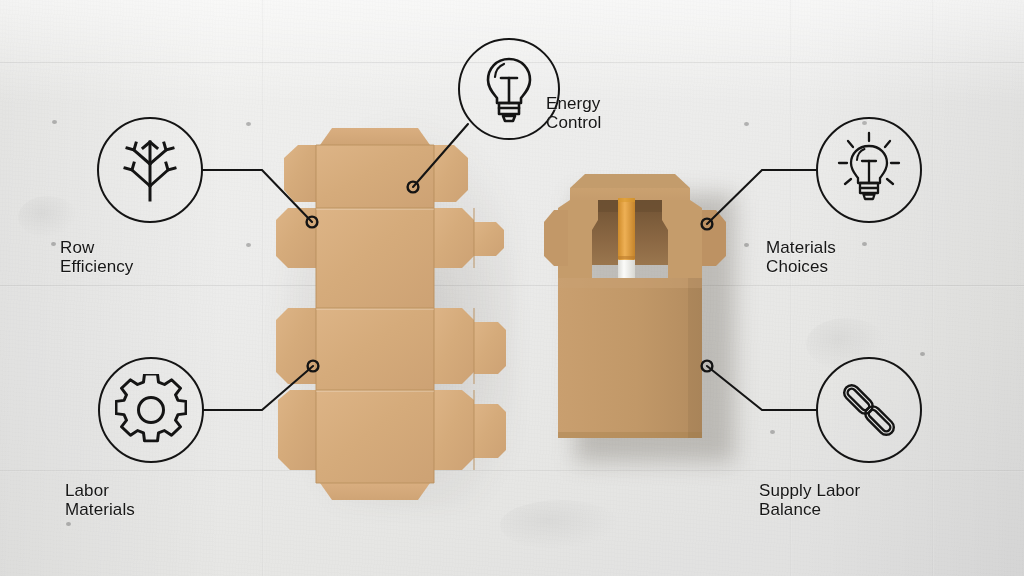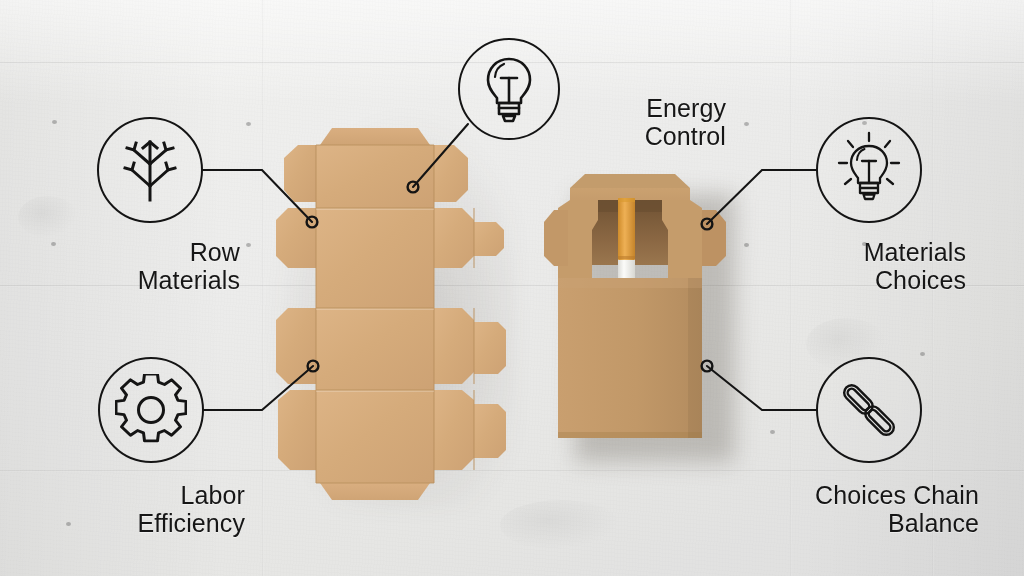--- a/index.html
+++ b/index.html
@@ -72,23 +72,23 @@
     align-items: center;
     justify-content: center;
     box-sizing: border-box;
   }
   .badge svg { display: block; }
 
   
   .label {
     position: absolute;
     color: #161616;
-    font-size: 25px;
+    font-size: 17px;
     line-height: 1.12;
-    text-align: right;
+    text-align: left;
     letter-spacing: 0.1px;
     white-space: pre-line;
     text-shadow: 0 1px 0 rgba(255,255,255,0.45);
   }
 
   
   .art { position: absolute; }
   .dieline-shadow {
     position: absolute;
     left: 268px; top: 108px;
@@ -356,27 +356,27 @@
           <rect x="33" y="8.5" width="8" height="27" rx="4"></rect>
 
           <rect x="29.5" y="35" width="15" height="34" rx="7.5"></rect>
           <rect x="33" y="38.5" width="8" height="27" rx="4"></rect>
         </g>
       </g>
     </svg>
   </div>
 
   <div class="label" style="left:60px; top:238px; width:180px;">Row
-Materials</div>
+Efficiency</div>
 
   <div class="label" style="left:546px; top:94px; width:180px;">Energy
 Control</div>
 
   <div class="label" style="left:65px; top:481px; width:180px;">Labor
-Efficiency</div>
+Materials</div>
 
   <div class="label" style="left:766px; top:238px; width:200px;">Materials
 Choices</div>
 
-  <div class="label" style="left:759px; top:481px; width:220px;">Choices Chain
+  <div class="label" style="left:759px; top:481px; width:220px;">Supply Labor
 Balance</div>
 
 </div>
 
 </body></html>

